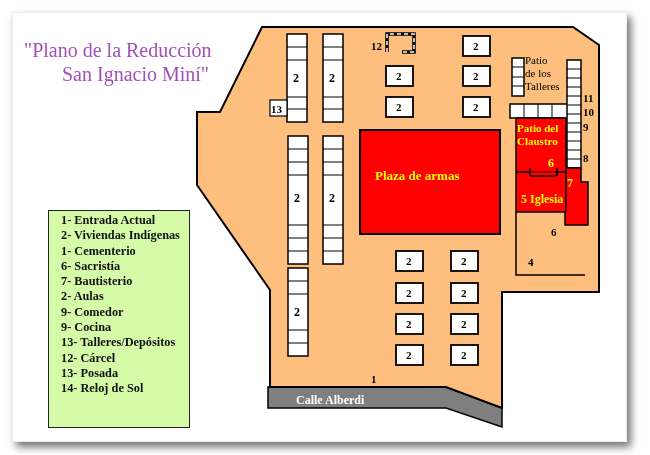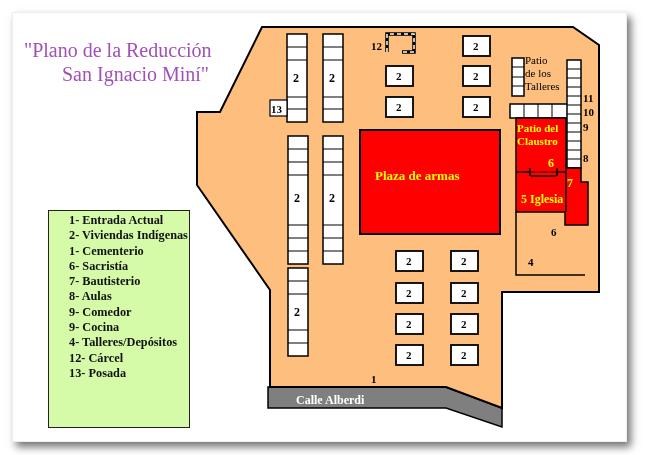--- a/index.html
+++ b/index.html
@@ -2,21 +2,21 @@
 <html><head>
 <meta charset="utf-8">
 <style>
   html,body{margin:0;padding:0;background:#ffffff;}
   body{width:650px;height:455px;position:relative;overflow:hidden;font-family:"Liberation Serif","DejaVu Serif",serif;}
   .card{position:absolute;left:12px;top:12px;width:613px;height:428px;background:#fff;
         box-shadow:4px 5px 8px rgba(0,0,0,0.55);border:1px solid #eee;}
   .title{position:absolute;left:24px;top:38px;color:#a050b8;font-size:20px;line-height:24px;font-family:"Liberation Serif",serif;}
   .title .l2{padding-left:38px;display:block;}
   .legend{position:absolute;left:48px;top:210px;width:142px;height:218px;background:#d5fba8;border:1.5px solid #222;
-          box-sizing:border-box;padding:2px 0 0 20px;}
+          box-sizing:border-box;padding:2px 0 0 12px;}
   .legend div{font-size:12.3px;font-weight:bold;line-height:15.3px;color:#111;white-space:nowrap;}
   svg{position:absolute;left:0;top:0;}
   svg text{font-family:"Liberation Serif",serif;font-weight:bold;}
 </style>
 </head>
 <body>
 
 <div class="card"></div>
 
 <div class="title">
@@ -184,19 +184,20 @@
 
   <text x="371" y="383" font-size="11">1</text>
 </svg>
 
 <div class="legend">
   <div>1- Entrada Actual</div>
   <div>2- Viviendas Indígenas</div>
   <div>1- Cementerio</div>
   <div>6- Sacristía</div>
   <div>7- Bautisterio</div>
-  <div>8- Aulas</div>
+  <div>2- Aulas</div>
   <div>9- Comedor</div>
   <div>9- Cocina</div>
-  <div>4- Talleres/Depósitos</div>
+  <div>13- Talleres/Depósitos</div>
   <div>12- Cárcel</div>
   <div>13- Posada</div>
+  <div>14- Reloj de Sol</div>
 </div>
 
 </body></html>

